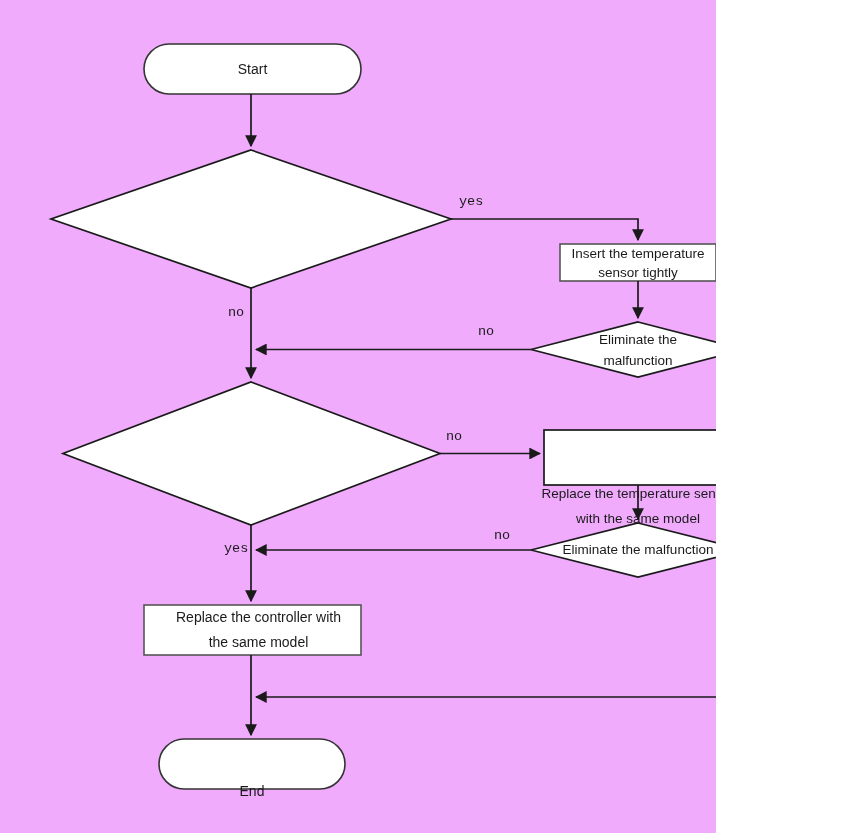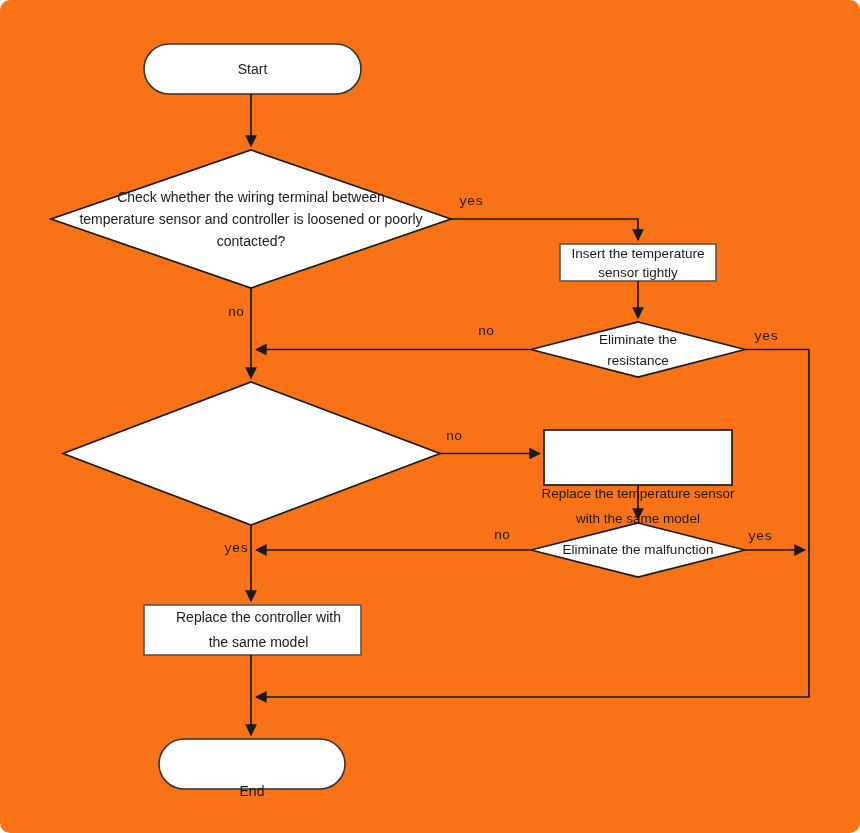--- a/index.html
+++ b/index.html
@@ -3,26 +3,25 @@
 <meta charset="utf-8">
 <title>Flowchart</title>
 <style>
   html, body {
     margin: 0;
     padding: 0;
     background: #ffffff;
   }
   #canvas {
     position: relative;
-    width: 860px;
+    width: 716px;
     height: 833px;
-    background: #f97316;
+    background: #f0abfc;
     font-family: "Liberation Sans", sans-serif;
     overflow: hidden;
-    border-radius: 10px;
   }
   #flow-svg {
     position: absolute;
     left: 0;
     top: 0;
     width: 860px;
     height: 833px;
   }
   .node-text {
     position: absolute;
@@ -106,29 +105,26 @@
 
       <path d="M 251 655 L 251 735" marker-end="url(#arrow)"></path>
 
       <path d="M 809 349.5 L 809 697 L 256 697" marker-end="url(#arrow)"></path>
 
     </g>
   </svg>
 
   <div class="node-text" style="left:144px; top:44px; width:217px; height:50px;">Start</div>
 
-  <div class="node-text" style="left:71px; top:186px; width:360px; height:66px;">Check whether the wiring terminal between
-temperature sensor and controller is loosened or poorly
-contacted?</div>
 
   <div class="node-text" style="left:558px; top:244px; width:160px; height:37px; font-size:13.5px; line-height:19px;">Insert the temperature
 sensor tightly</div>
 
   <div class="node-text" style="left:566px; top:327px; width:144px; height:45px; font-size:13.5px; line-height:21px;">Eliminate the
-resistance</div>
+malfunction</div>
 
 
   <div class="node-text" style="left:541px; top:430px; width:194px; height:55px; font-size:13.5px; line-height:25px;margin-top:48px;">Replace the temperature sensor
 with the same model</div>
 
   <div class="node-text" style="left:548px; top:538px; width:180px; height:24px; font-size:13.5px; line-height:24px;">Eliminate the malfunction</div>
 
   <div class="node-text" style="left:152px; top:605px; width:213px; height:50px; line-height:25px;">Replace the controller with
 the same model</div>
 

